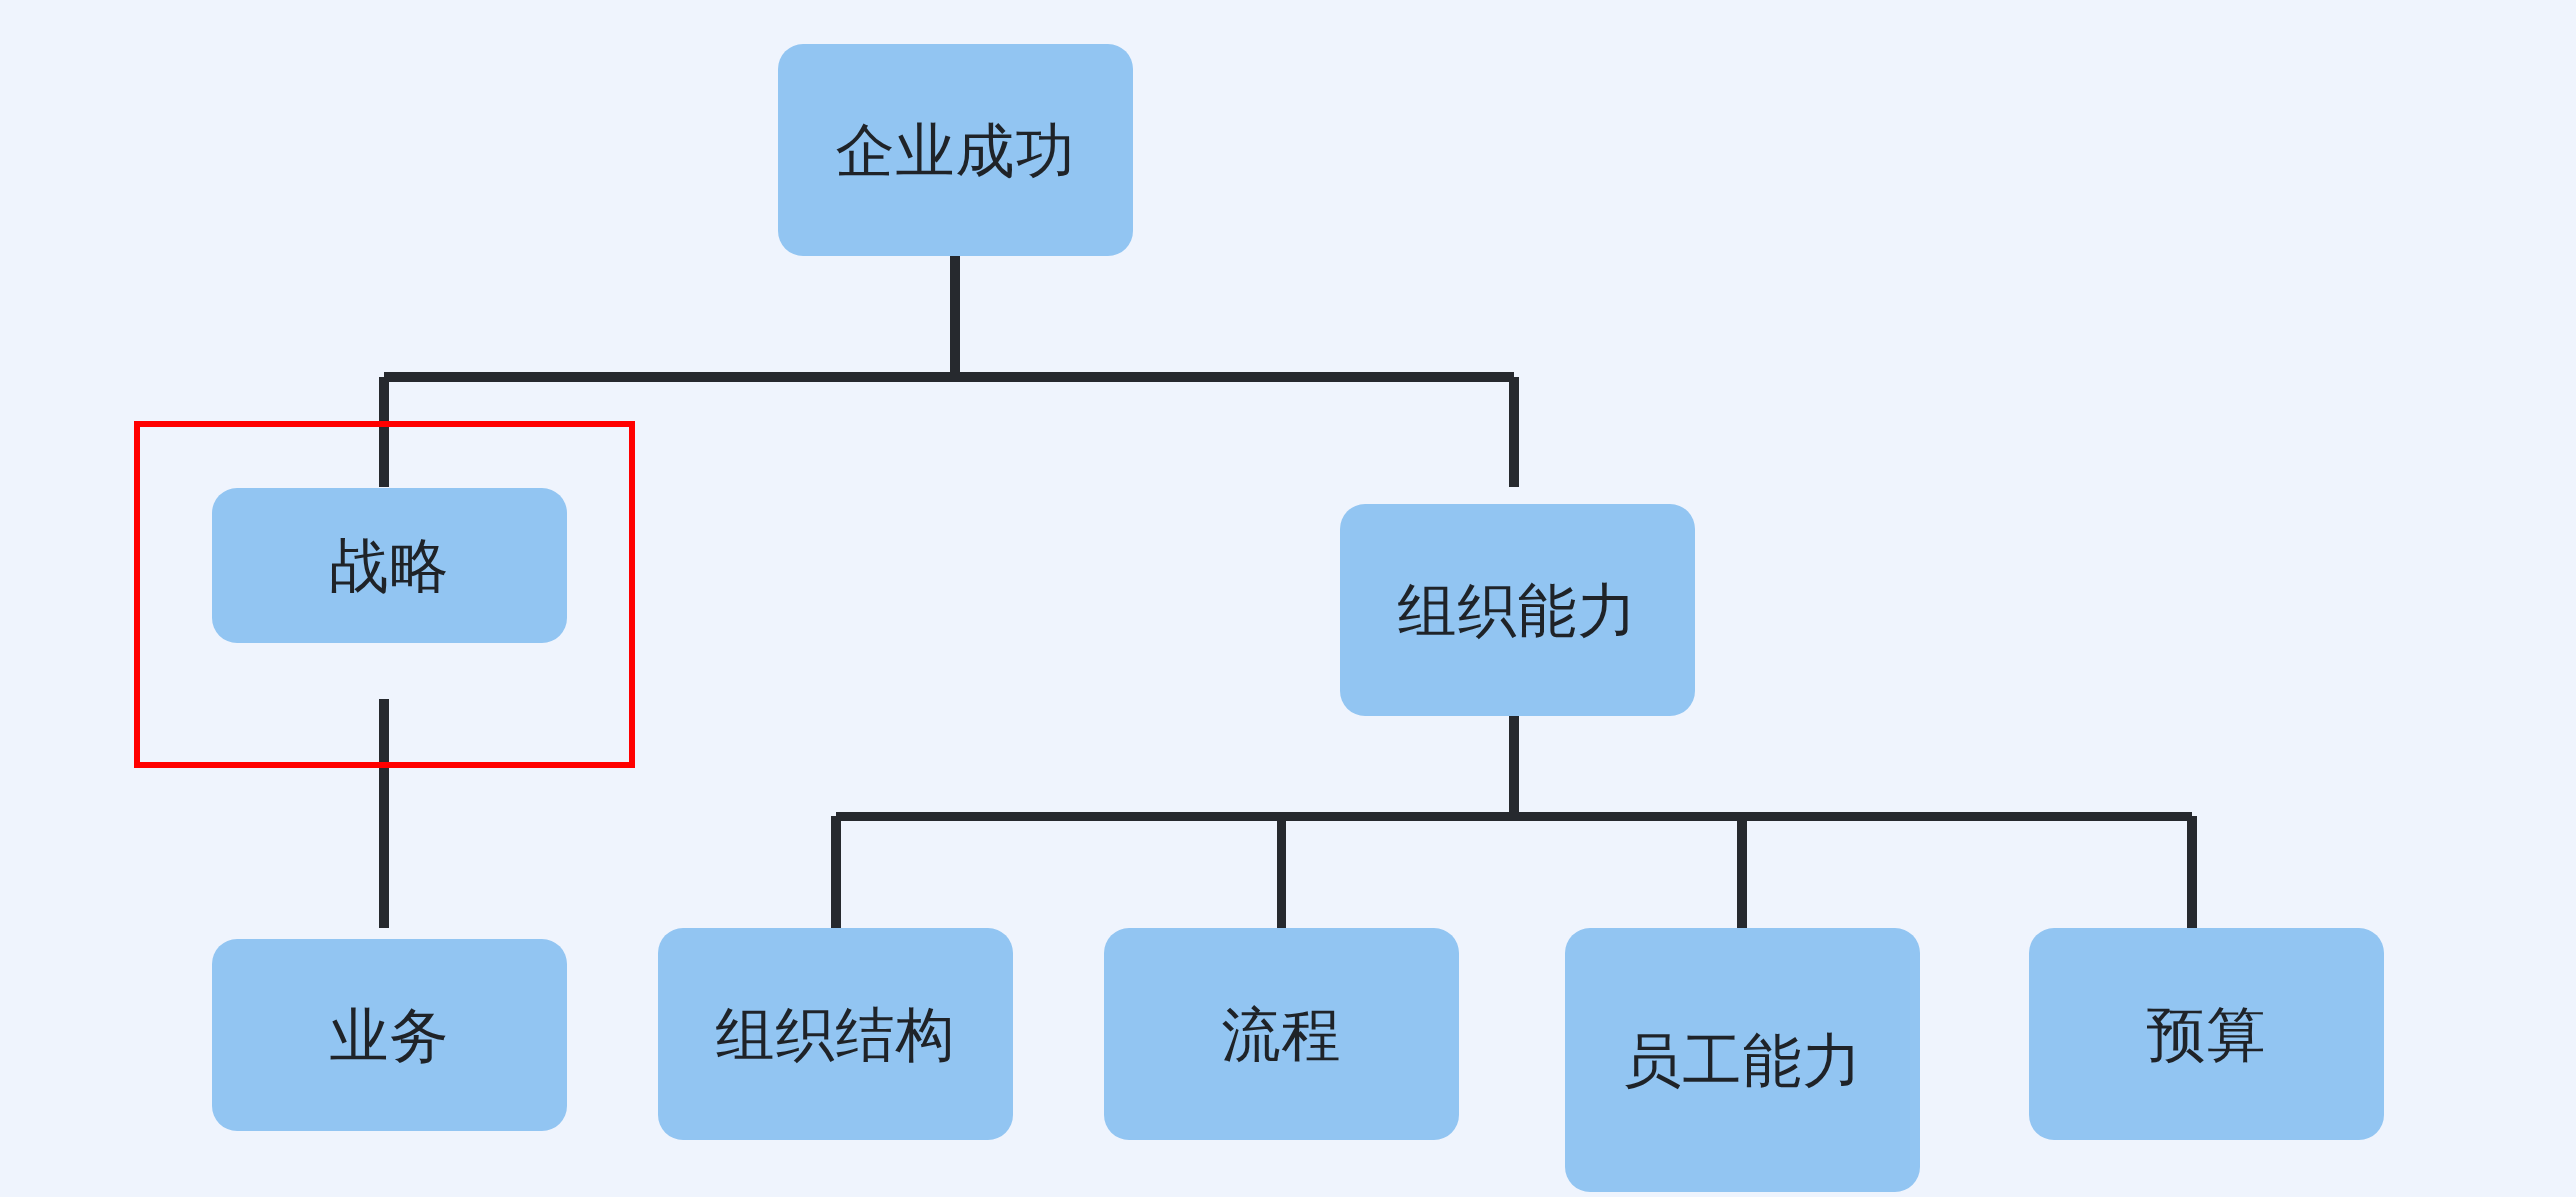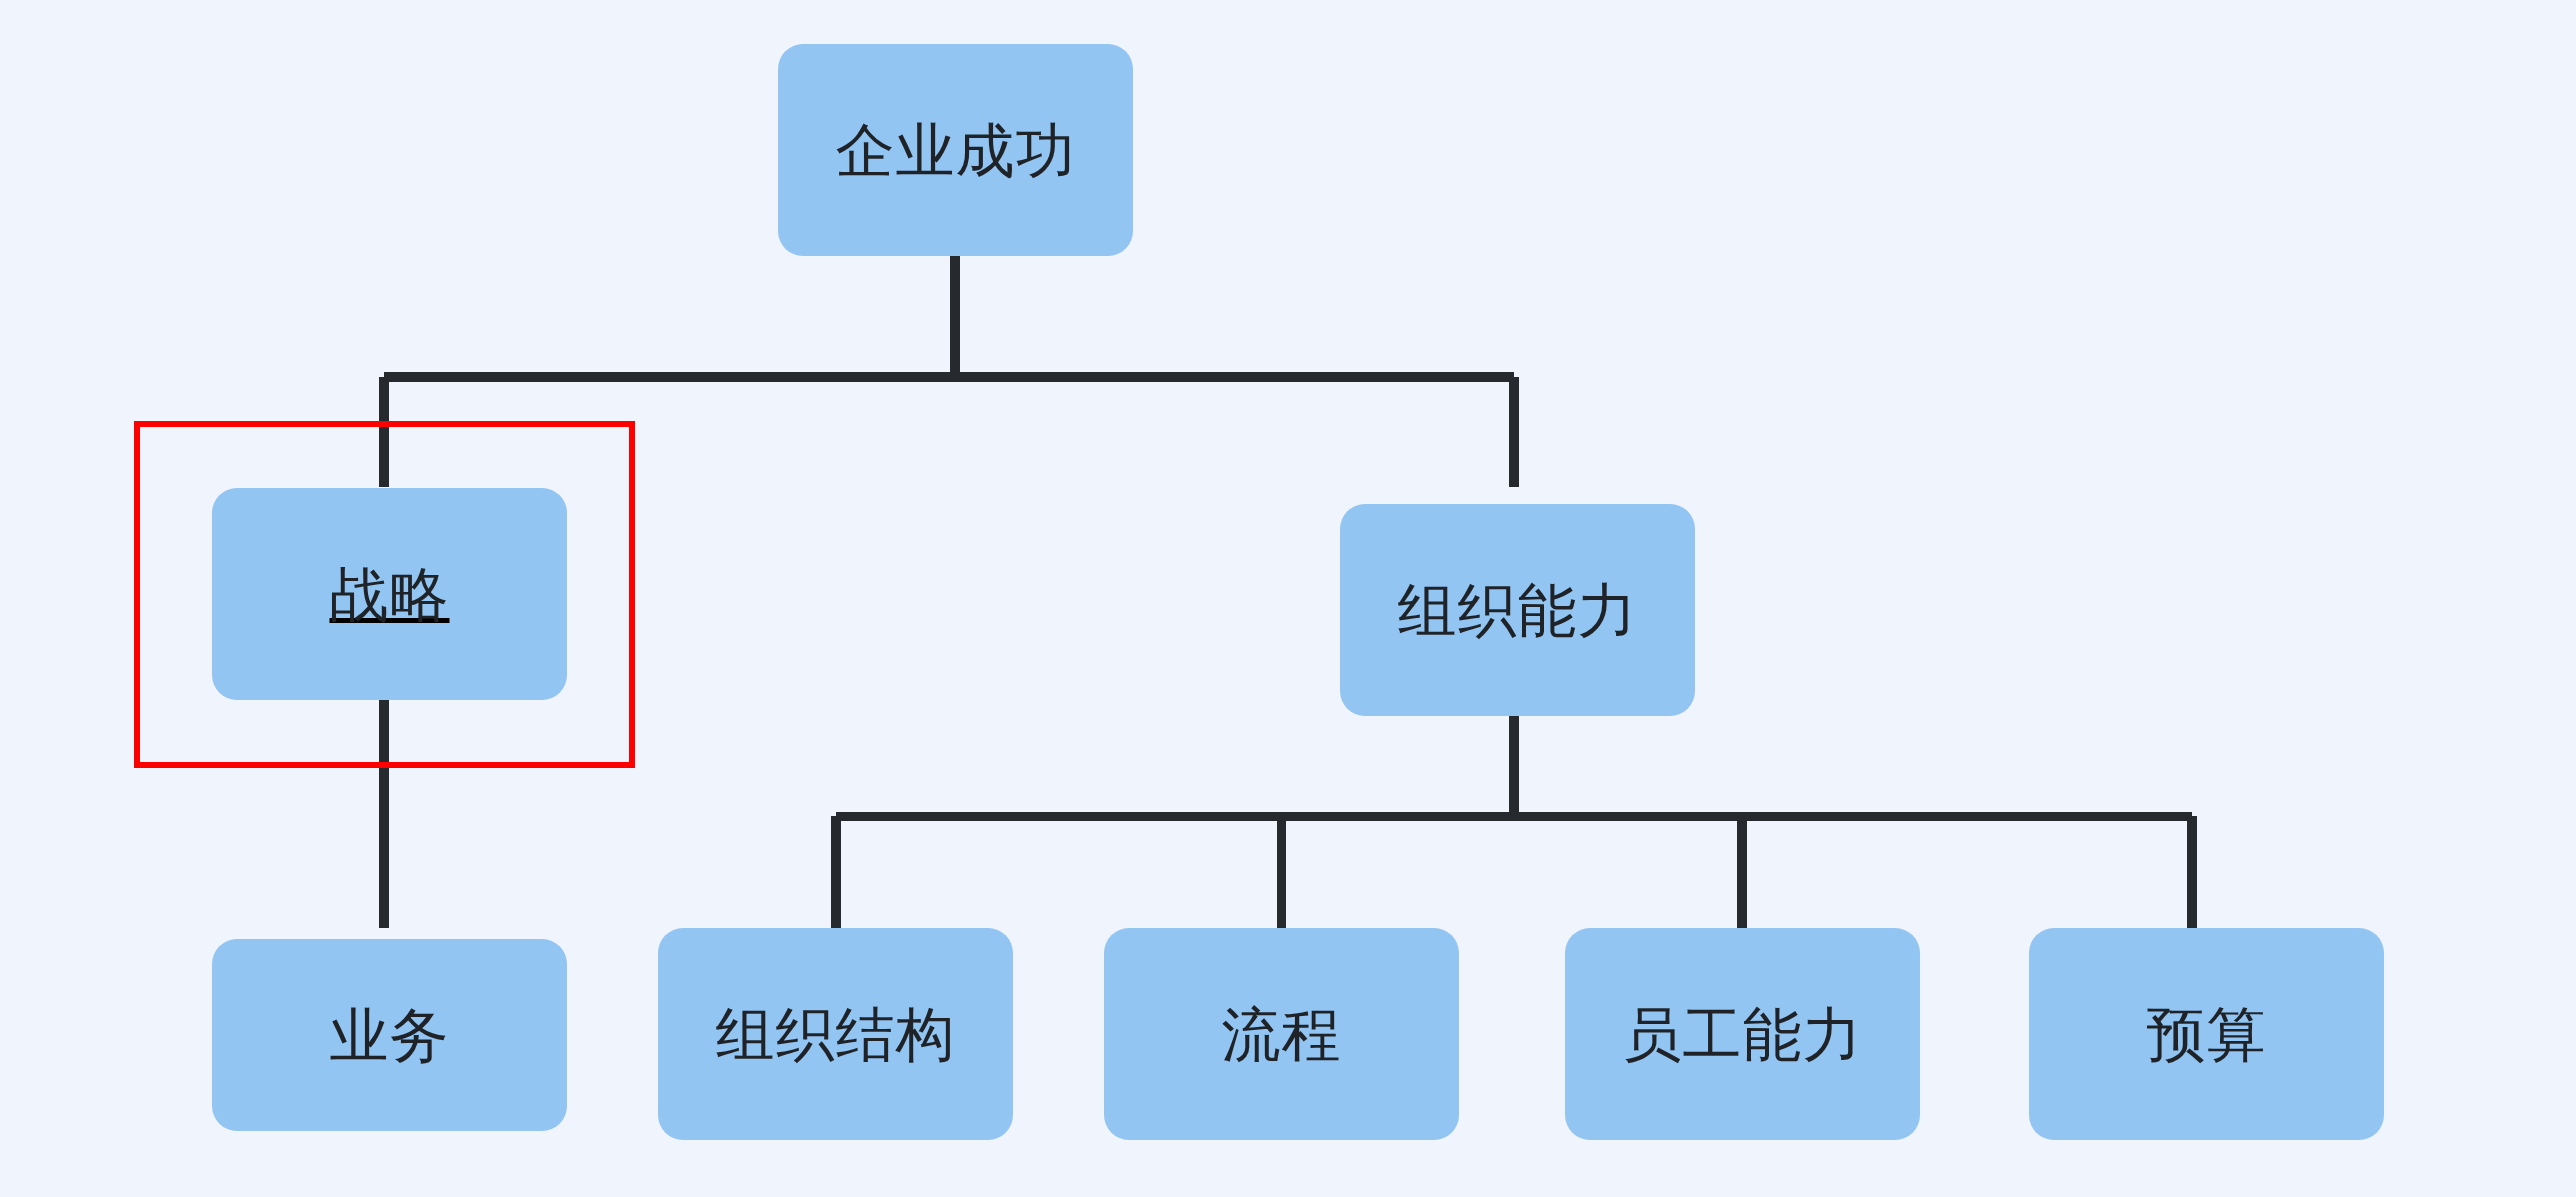--- a/index.html
+++ b/index.html
@@ -79,41 +79,41 @@
       <line x1="1343" y1="856" x2="1343" y2="973"></line>
       <line x1="1826" y1="856" x2="1826" y2="973"></line>
       <line x1="2298" y1="856" x2="2298" y2="973"></line>
     </g>
   </svg>
 
   <div class="node" style="left:778px; top:44px; width:355px; height:212px;">
     <span class="node-label">企业成功</span>
   </div>
 
-  <div class="node" style="left:212px; top:488px; width:355px; height:212px;text-decoration:underline;">
+  <div class="node" style="left:212px; top:488px; width:355px; height:155px;">
     <span class="node-label">战略</span>
   </div>
 
   <div class="node" style="left:1340px; top:504px; width:355px; height:212px;">
     <span class="node-label">组织能力</span>
   </div>
 
   <div class="node" style="left:212px; top:939px; width:355px; height:192px;">
     <span class="node-label">业务</span>
   </div>
 
   <div class="node" style="left:658px; top:928px; width:355px; height:212px;">
     <span class="node-label">组织结构</span>
   </div>
 
   <div class="node" style="left:1104px; top:928px; width:355px; height:212px;">
     <span class="node-label">流程</span>
   </div>
 
-  <div class="node" style="left:1565px; top:928px; width:355px; height:212px;align-items:center;">
+  <div class="node" style="left:1565px; top:928px; width:355px; height:264px;align-items:center;">
     <span class="node-label">员工能力</span>
   </div>
 
   <div class="node" style="left:2029px; top:928px; width:355px; height:212px;align-items:center;">
     <span class="node-label">预算</span>
   </div>
 
   <div class="highlight-box" style="left:134px; top:421px; width:501px; height:347px;"></div>
 
 </div>

